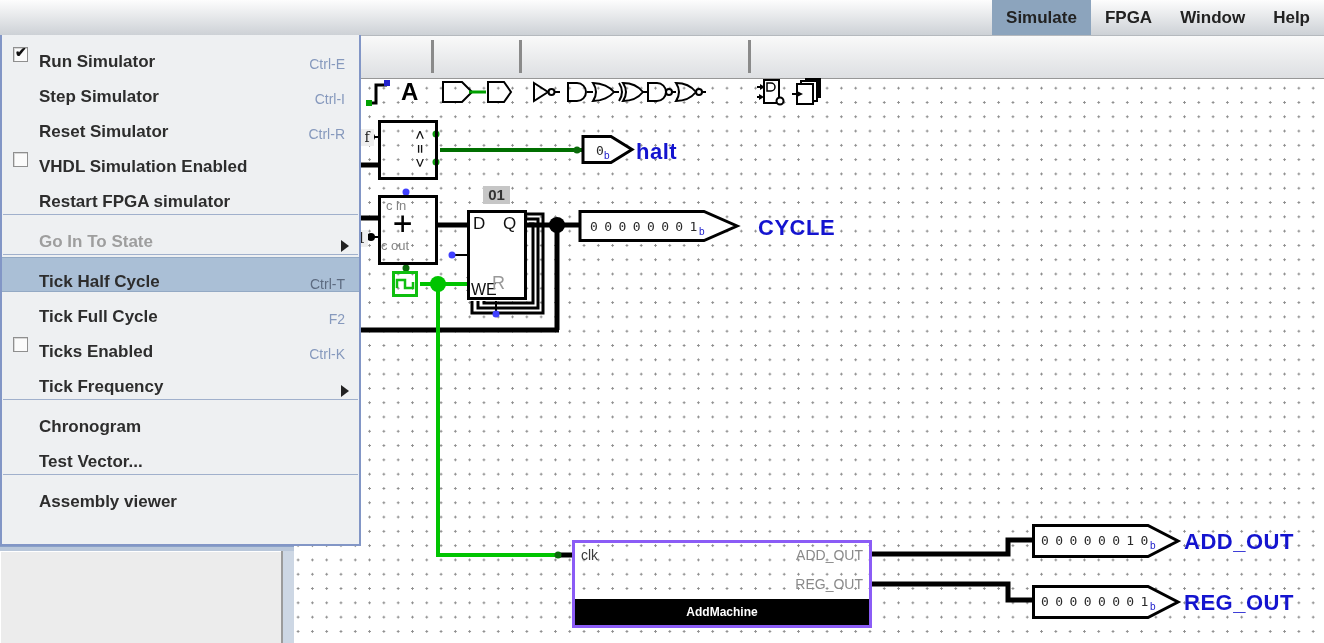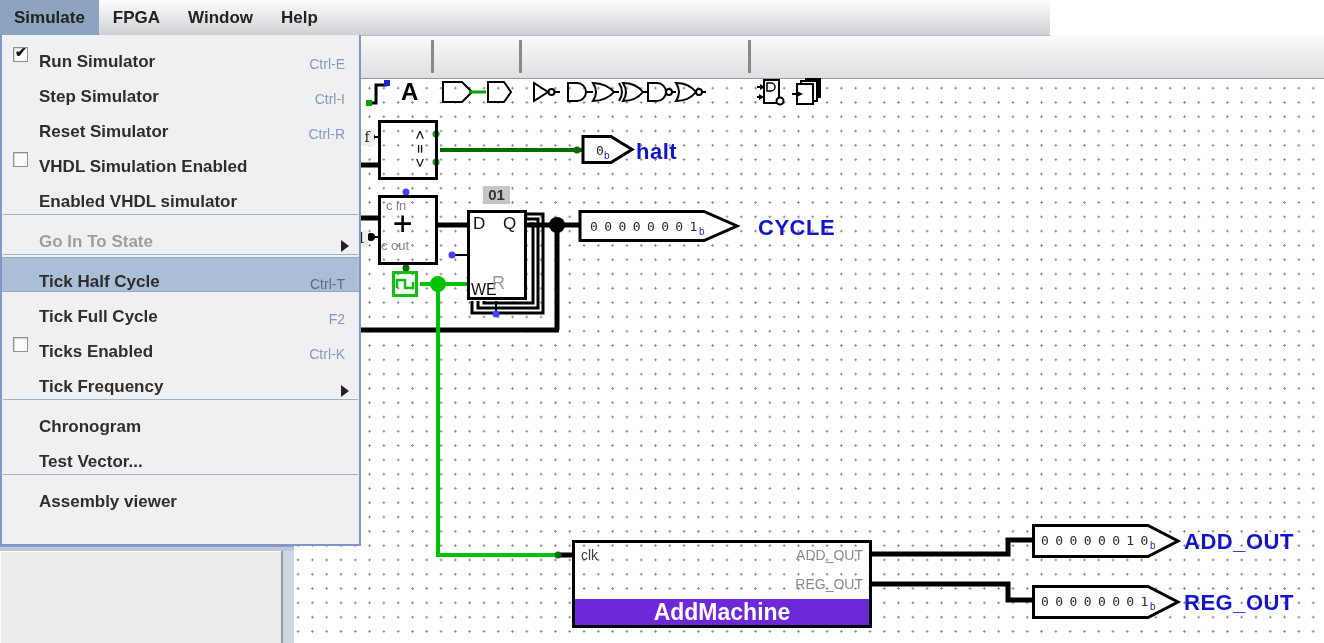--- a/index.html
+++ b/index.html
@@ -1,21 +1,21 @@
 <!DOCTYPE html>
 <html><head>
 <meta charset="utf-8">
 <style>
   html,body{margin:0;padding:0;width:1324px;height:643px;overflow:hidden;
     font-family:"Liberation Sans",sans-serif;background:#fff;}
 
   
-  #menubar{position:absolute;left:0;top:0;width:1050px;height:35px;
+  #menubar{position:absolute;left:0;top:0;width:1324px;height:35px;
     background:linear-gradient(#fdfdfd,#cdd1d6);border-bottom:1px solid #b5b9be;
-    display:flex;align-items:stretch;z-index:30;}
+    display:flex;align-items:stretch;z-index:30;justify-content:flex-end;}
   .mb-item{padding:0 14px;display:flex;align-items:center;font-weight:bold;
     font-size:17px;color:#222;cursor:default;}
   .mb-item.active{background:#8ca4bd;}
 
   
   #toolbar{position:absolute;left:0;top:35px;width:1324px;height:43px;
     background:linear-gradient(#fafafa,#dddfe2);border-bottom:1px solid #979797;z-index:29;}
   .tb-sep{position:absolute;top:5px;width:3px;height:33px;background:#8a8a8a;}
   .tb-icon{position:absolute;}
   #text-tool{font-weight:bold;font-size:24px;color:#000;}
@@ -35,23 +35,23 @@
   .vallabel{position:absolute;background:#c6c6c6;color:#333;font-weight:bold;
     font-size:15px;text-align:center;line-height:18px;z-index:7;}
   .probe-val{position:absolute;z-index:9;font-family:"DejaVu Sans Mono",monospace;
     font-size:13px;color:#2a2a2a;letter-spacing:6.4px;}
   .probe-val sub{font-size:10px;color:#2222cc;letter-spacing:0;}
   .blue-label{position:absolute;z-index:9;color:#1414cf;font-weight:bold;font-size:22px;
     letter-spacing:0.5px;}
 
   
   #addmachine{position:absolute;left:572px;top:540px;width:294px;height:82px;
-    border:3px solid #000000;z-index:6;}
-  #addmachine .band{position:absolute;left:0;bottom:0;width:100%;height:26px;background:#6d28d9;
-    color:#fff;font-weight:bold;font-size:23px;text-align:center;line-height:26px;}
+    border:3px solid #8b5cf6;z-index:6;}
+  #addmachine .band{position:absolute;left:0;bottom:0;width:100%;height:26px;background:#000000;
+    color:#fff;font-weight:bold;font-size:12px;text-align:center;line-height:26px;}
   #addmachine .pl{position:absolute;font-size:14px;color:#8a8a8a;}
   #addmachine .pl.clk{color:#3a3a3a;}
 
   
   #menu-popup{position:absolute;left:0;top:35px;width:361px;height:511px;
     background:#eef0f2;border:2px solid #8296c6;border-top:none;box-sizing:border-box;
     z-index:50;padding-top:2px;}
   .mi{position:relative;height:35px;display:flex;align-items:flex-end;
     padding-left:37px;padding-right:10px;font-weight:bold;font-size:17px;color:#2d2d2d;}
   .mi .sc{margin-left:auto;font-weight:normal;font-size:14px;color:#8699bd;padding-right:4px;}
@@ -259,21 +259,21 @@
   </div>
   <div class="mi">
     <span>Reset Simulator</span>
     <span class="sc">Ctrl-R</span>
   </div>
   <div class="mi">
     <span class="cb"></span>
     <span>VHDL Simulation Enabled</span>
   </div>
   <div class="mi">
-    <span>Enabled VHDL simulator</span>
+    <span>Restart FPGA simulator</span>
   </div>
   <div class="msep"></div>
   <div class="mi dis">
     <span>Go In To State</span>
     <span class="arr" style="margin-left:auto;"></span>
   </div>
   <div class="msep"></div>
   <div class="mi hl">
     <span>Tick Half Cycle</span>
     <span class="sc">Ctrl-T</span>

